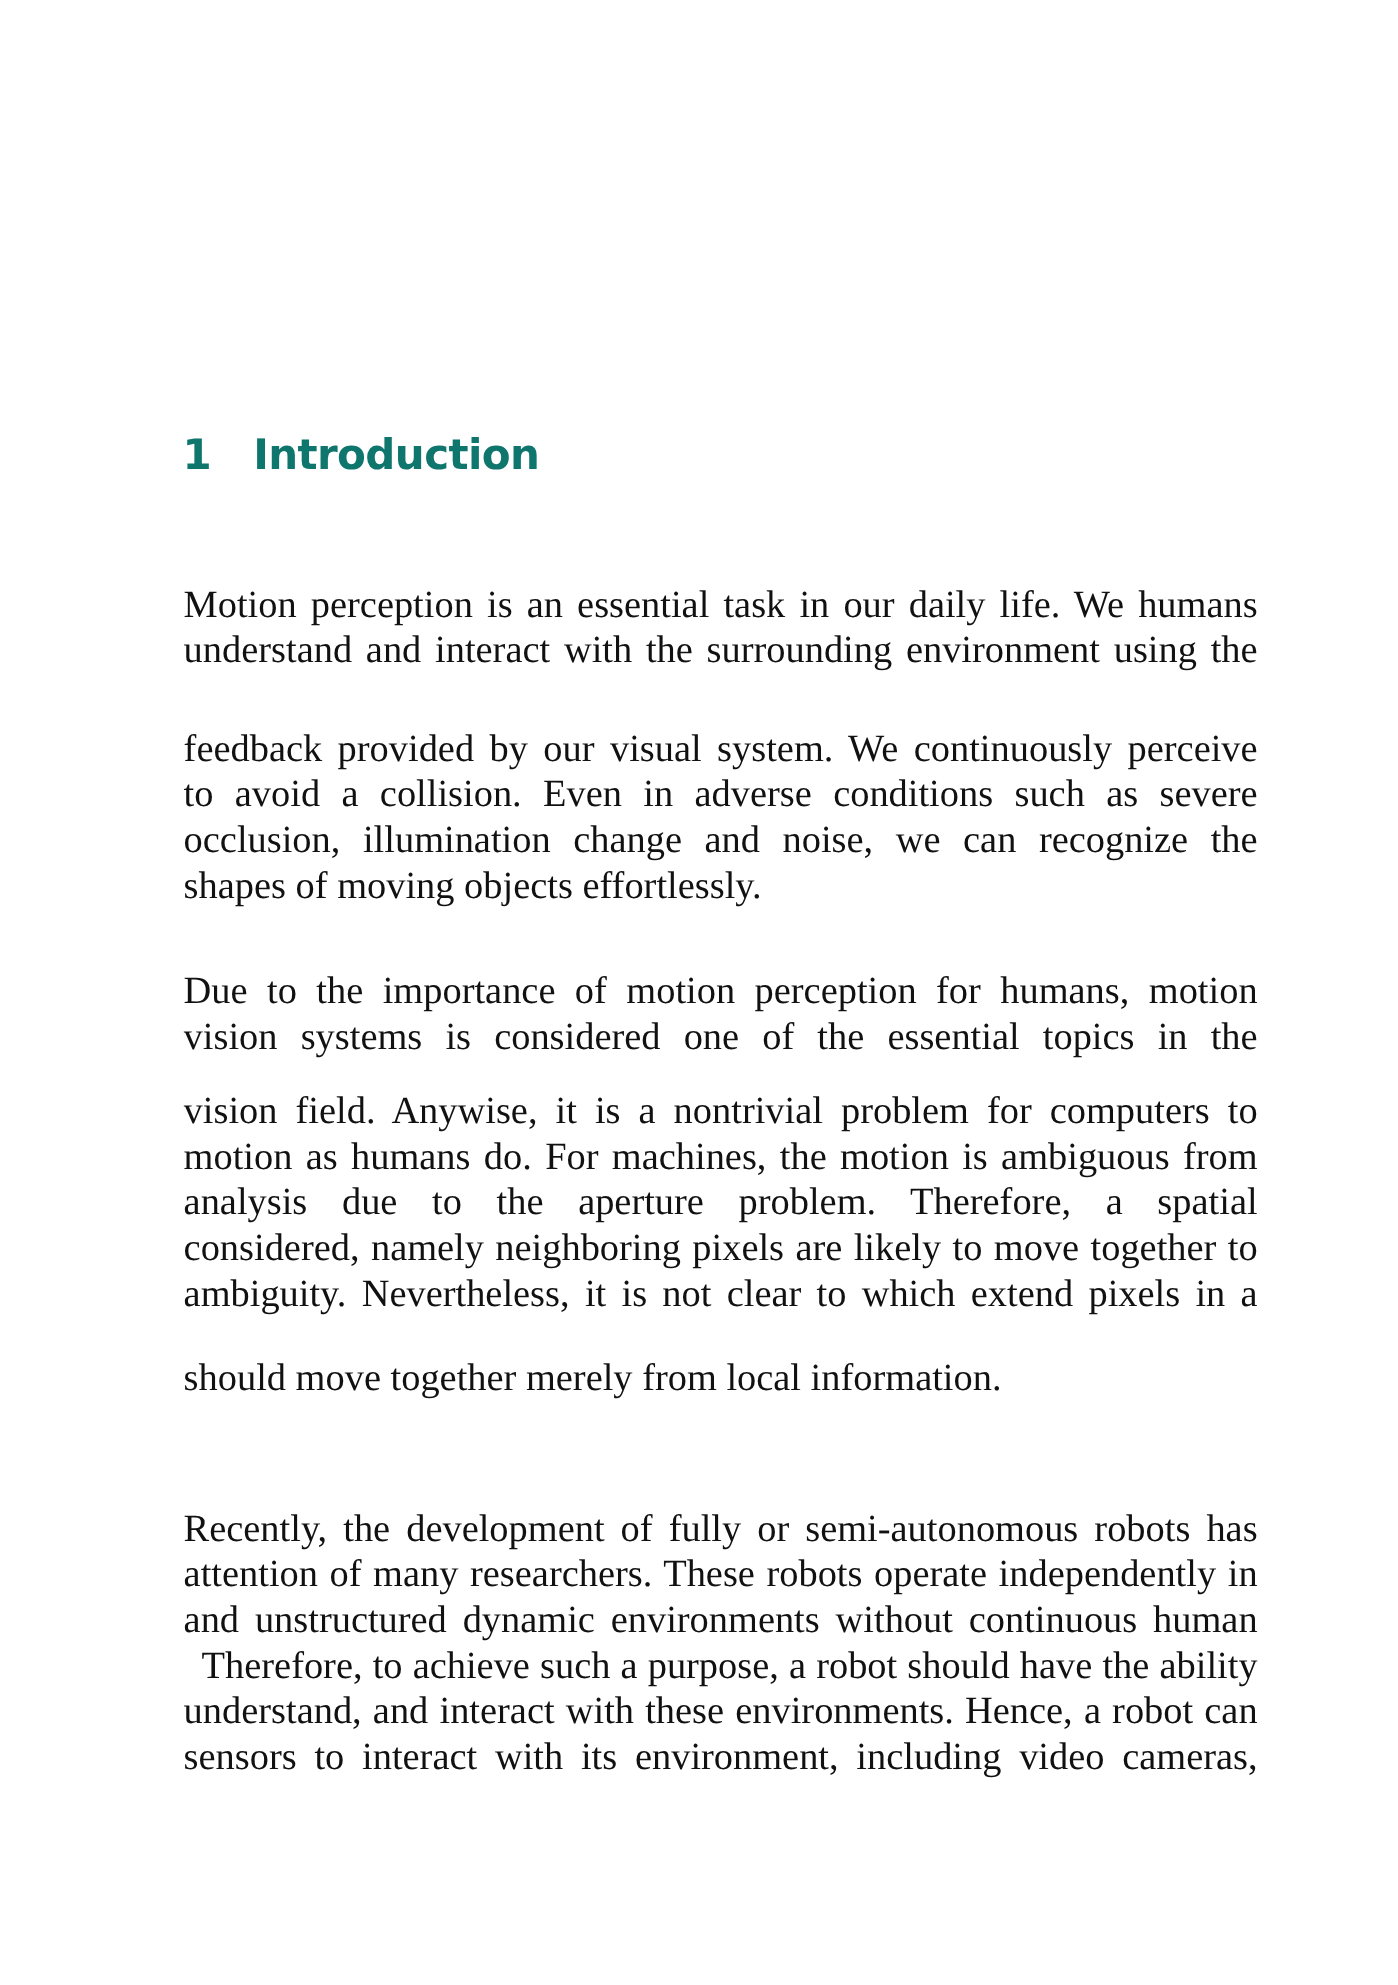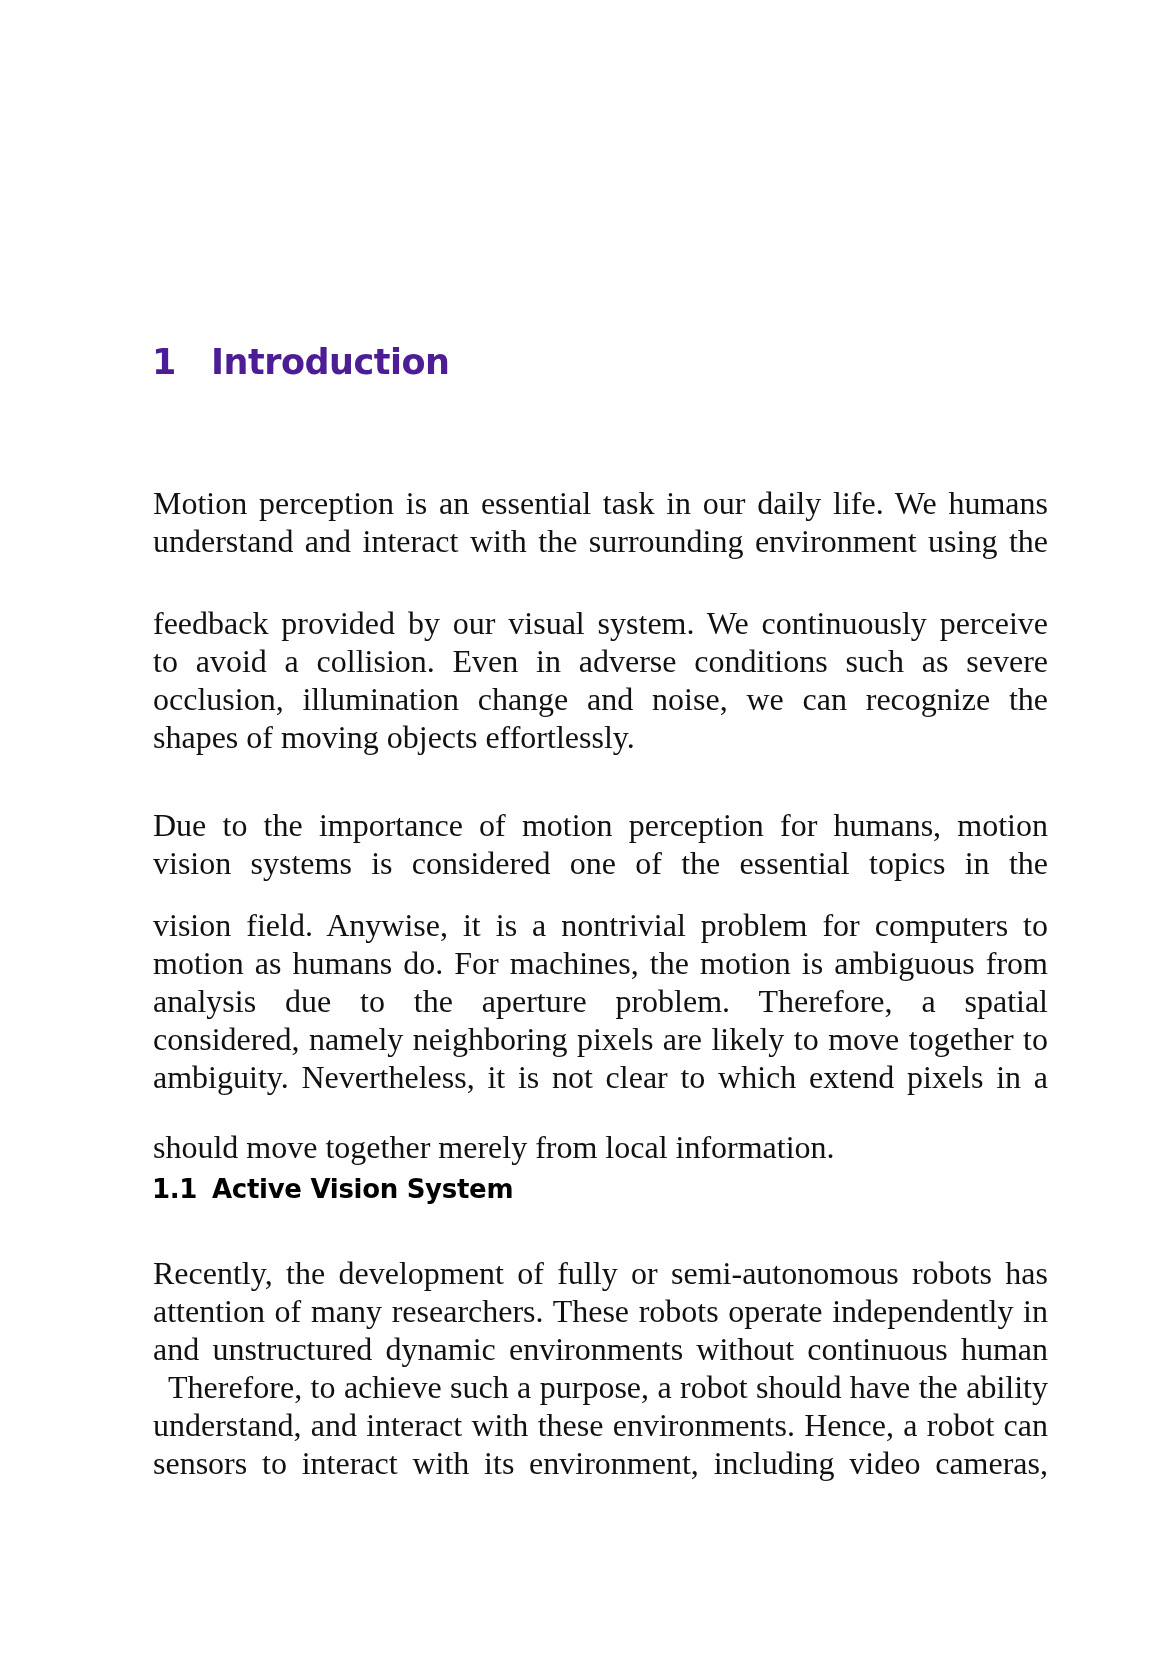--- a/index.html
+++ b/index.html
@@ -17,28 +17,28 @@
   .page {
     position: absolute;
     left: 0; top: 0;
     width: 1165px;
     height: 1654px;
     background: #ffffff;
   }
   .chapter-title {
     position: absolute;
     left: 152px;
-    top: 342px;
+    top: 360px;
     margin: 0;
     font-family: "DejaVu Sans", sans-serif;
     font-weight: bold;
     font-size: 35px;
     line-height: 40px;
     letter-spacing: -0.5px;
-    color: #4c1d95;
+    color: #0f766e;
     white-space: nowrap;
   }
   .chapter-title .num { display: inline-block; width: 59px; }
   .section-title {
     position: absolute;
     left: 152px;
     top: 1173px;
     margin: 0;
     font-family: "DejaVu Sans", sans-serif;
     font-weight: bold;
@@ -93,21 +93,20 @@
     <span class="line" style="white-space: normal; overflow: hidden;">Due to the importance of motion perception for humans, motion analysis for</span>
     <span class="line" style="white-space: normal; overflow: hidden;">vision systems is considered one of the essential topics in the computer/machine</span>
     <span class="line" style="white-space: normal; overflow: hidden; margin-top: 24px;">vision field.  Anywise, it is a nontrivial problem for computers to understand</span>
     <span class="line" style="white-space: normal; overflow: hidden;">motion as humans do. For machines, the motion is ambiguous from only a local</span>
     <span class="line" style="white-space: normal; overflow: hidden;">analysis due to the aperture problem. Therefore, a spatial regularization has been</span>
     <span class="line" style="white-space: normal; overflow: hidden;">considered, namely neighboring pixels are likely to move together to reduce the</span>
     <span class="line" style="white-space: normal; overflow: hidden;">ambiguity. Nevertheless, it is not clear to which extend pixels in a neighborhood</span>
     <span class="line last" style="white-space: normal; overflow: hidden; margin-top: 32px;">should move together merely from local information.</span>
   </div>
 
-  <h2 class="section-title"><span class="num">1.1</span><span>Active Vision System</span></h2>
 
   <div class="para" id="para-3">
     <span class="line" style="white-space: normal; overflow: hidden;">Recently, the development of fully or semi-autonomous robots has attracted the</span>
     <span class="line" style="white-space: normal; overflow: hidden;">attention of many researchers. These robots operate independently in structured</span>
     <span class="line" style="white-space: normal; overflow: hidden;">and unstructured dynamic environments without continuous human guidance.</span>
     <span class="line" style="white-space: normal; overflow: hidden; margin-left: 15px;">Therefore, to achieve such a purpose, a robot should have the ability to analyze,</span>
     <span class="line" style="white-space: normal; overflow: hidden;">understand, and interact with these environments. Hence, a robot can use various</span>
     <span class="line" style="white-space: normal; overflow: hidden;">sensors to interact with its environment, including video cameras, sonars, radar,</span>
   </div>
 

